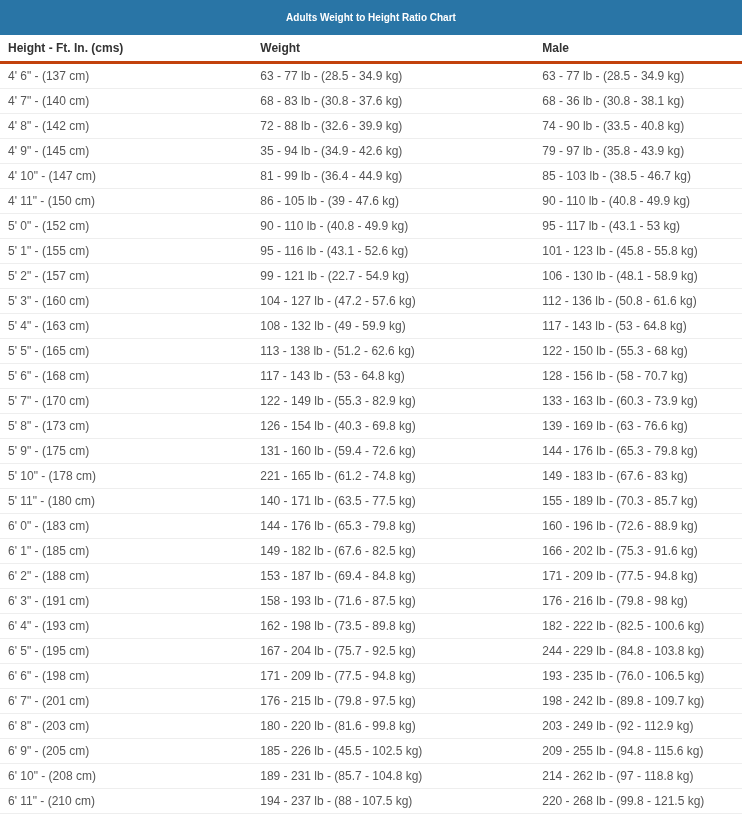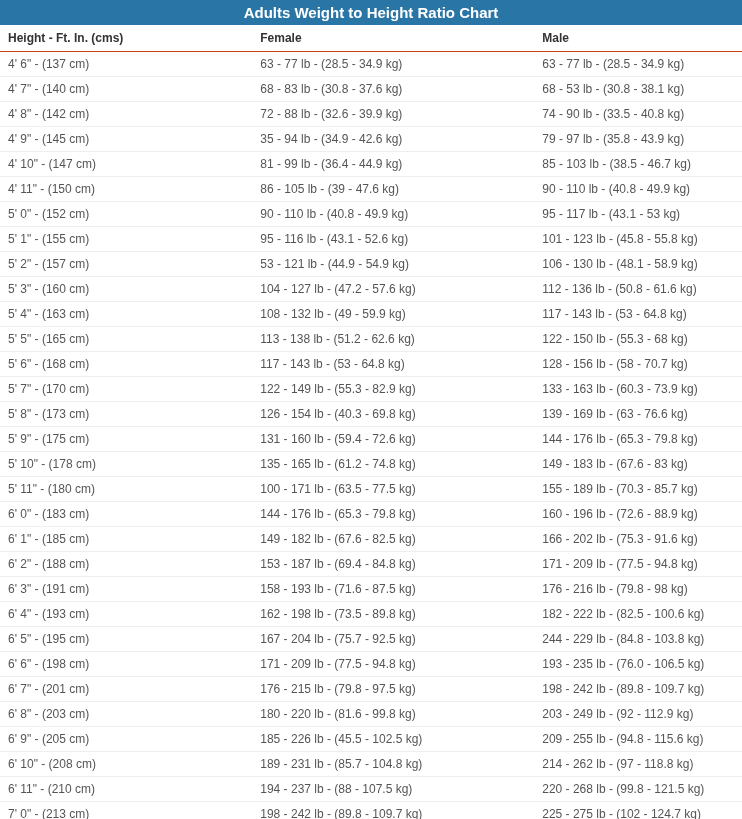--- a/index.html
+++ b/index.html
@@ -7,33 +7,33 @@
       padding: 0;
       font-family: Arial, Helvetica, sans-serif;
       font-size: 12px;
       color: #333;
       width: 742px;
     }
     .title-bar {
       background-color: #2975a6;
       color: #fff;
       text-align: center;
-      padding: 4px 0;
+      padding: 12px 0;
       font-weight: bold;
-      font-size: 15px;
+      font-size: 10px;
     }
     table {
       width: 100%;
       border-collapse: collapse;
     }
     thead th {
       text-align: left;
       font-weight: bold;
       padding: 6px 8px;
-      border-bottom: 1px solid #c2410c;
+      border-bottom: 3px solid #c2410c;
       font-size: 12px;
       color: #333;
     }
     tbody td {
       padding: 5px 8px;
       border-bottom: 1px solid #eee;
       font-size: 12px;
       color: #555;
     }
     th.col-height, td.col-height { width: 34%; }
@@ -41,34 +41,34 @@
     th.col-male, td.col-male { width: 28%; }
   </style>
 </head>
 <body>
 
 <div class="title-bar">Adults Weight to Height Ratio Chart</div>
 <table>
   <thead>
     <tr>
       <th class="col-height">Height - Ft. In. (cms)</th>
-      <th class="col-female">Female</th>
+      <th class="col-female">Weight</th>
       <th class="col-male">Male</th>
     </tr>
   </thead>
   <tbody id="table-body">
       <tr>
         <td class="col-height">4' 6" - (137 cm)</td>
         <td class="col-female">63 - 77 lb - (28.5 - 34.9 kg)</td>
         <td class="col-male">63 - 77 lb - (28.5 - 34.9 kg)</td>
       </tr>
       <tr>
         <td class="col-height">4' 7" - (140 cm)</td>
         <td class="col-female">68 - 83 lb - (30.8 - 37.6 kg)</td>
-        <td class="col-male">68 - 53 lb - (30.8 - 38.1 kg)</td>
+        <td class="col-male">68 - 36 lb - (30.8 - 38.1 kg)</td>
       </tr>
       <tr>
         <td class="col-height">4' 8" - (142 cm)</td>
         <td class="col-female">72 - 88 lb - (32.6 - 39.9 kg)</td>
         <td class="col-male">74 - 90 lb - (33.5 - 40.8 kg)</td>
       </tr>
       <tr>
         <td class="col-height">4' 9" - (145 cm)</td>
         <td class="col-female">35 - 94 lb - (34.9 - 42.6 kg)</td>
         <td class="col-male">79 - 97 lb - (35.8 - 43.9 kg)</td>
@@ -88,21 +88,21 @@
         <td class="col-female">90 - 110 lb - (40.8 - 49.9 kg)</td>
         <td class="col-male">95 - 117 lb - (43.1 - 53 kg)</td>
       </tr>
       <tr>
         <td class="col-height">5' 1" - (155 cm)</td>
         <td class="col-female">95 - 116 lb - (43.1 - 52.6 kg)</td>
         <td class="col-male">101 - 123 lb - (45.8 - 55.8 kg)</td>
       </tr>
       <tr>
         <td class="col-height">5' 2" - (157 cm)</td>
-        <td class="col-female">53 - 121 lb - (44.9 - 54.9 kg)</td>
+        <td class="col-female">99 - 121 lb - (22.7 - 54.9 kg)</td>
         <td class="col-male">106 - 130 lb - (48.1 - 58.9 kg)</td>
       </tr>
       <tr>
         <td class="col-height">5' 3" - (160 cm)</td>
         <td class="col-female">104 - 127 lb - (47.2 - 57.6 kg)</td>
         <td class="col-male">112 - 136 lb - (50.8 - 61.6 kg)</td>
       </tr>
       <tr>
         <td class="col-height">5' 4" - (163 cm)</td>
         <td class="col-female">108 - 132 lb - (49 - 59.9 kg)</td>
@@ -128,26 +128,26 @@
         <td class="col-female">126 - 154 lb - (40.3 - 69.8 kg)</td>
         <td class="col-male">139 - 169 lb - (63 - 76.6 kg)</td>
       </tr>
       <tr>
         <td class="col-height">5' 9" - (175 cm)</td>
         <td class="col-female">131 - 160 lb - (59.4 - 72.6 kg)</td>
         <td class="col-male">144 - 176 lb - (65.3 - 79.8 kg)</td>
       </tr>
       <tr>
         <td class="col-height">5' 10" - (178 cm)</td>
-        <td class="col-female">135 - 165 lb - (61.2 - 74.8 kg)</td>
+        <td class="col-female">221 - 165 lb - (61.2 - 74.8 kg)</td>
         <td class="col-male">149 - 183 lb - (67.6 - 83 kg)</td>
       </tr>
       <tr>
         <td class="col-height">5' 11" - (180 cm)</td>
-        <td class="col-female">100 - 171 lb - (63.5 - 77.5 kg)</td>
+        <td class="col-female">140 - 171 lb - (63.5 - 77.5 kg)</td>
         <td class="col-male">155 - 189 lb - (70.3 - 85.7 kg)</td>
       </tr>
       <tr>
         <td class="col-height">6' 0" - (183 cm)</td>
         <td class="col-female">144 - 176 lb - (65.3 - 79.8 kg)</td>
         <td class="col-male">160 - 196 lb - (72.6 - 88.9 kg)</td>
       </tr>
       <tr>
         <td class="col-height">6' 1" - (185 cm)</td>
         <td class="col-female">149 - 182 lb - (67.6 - 82.5 kg)</td>

